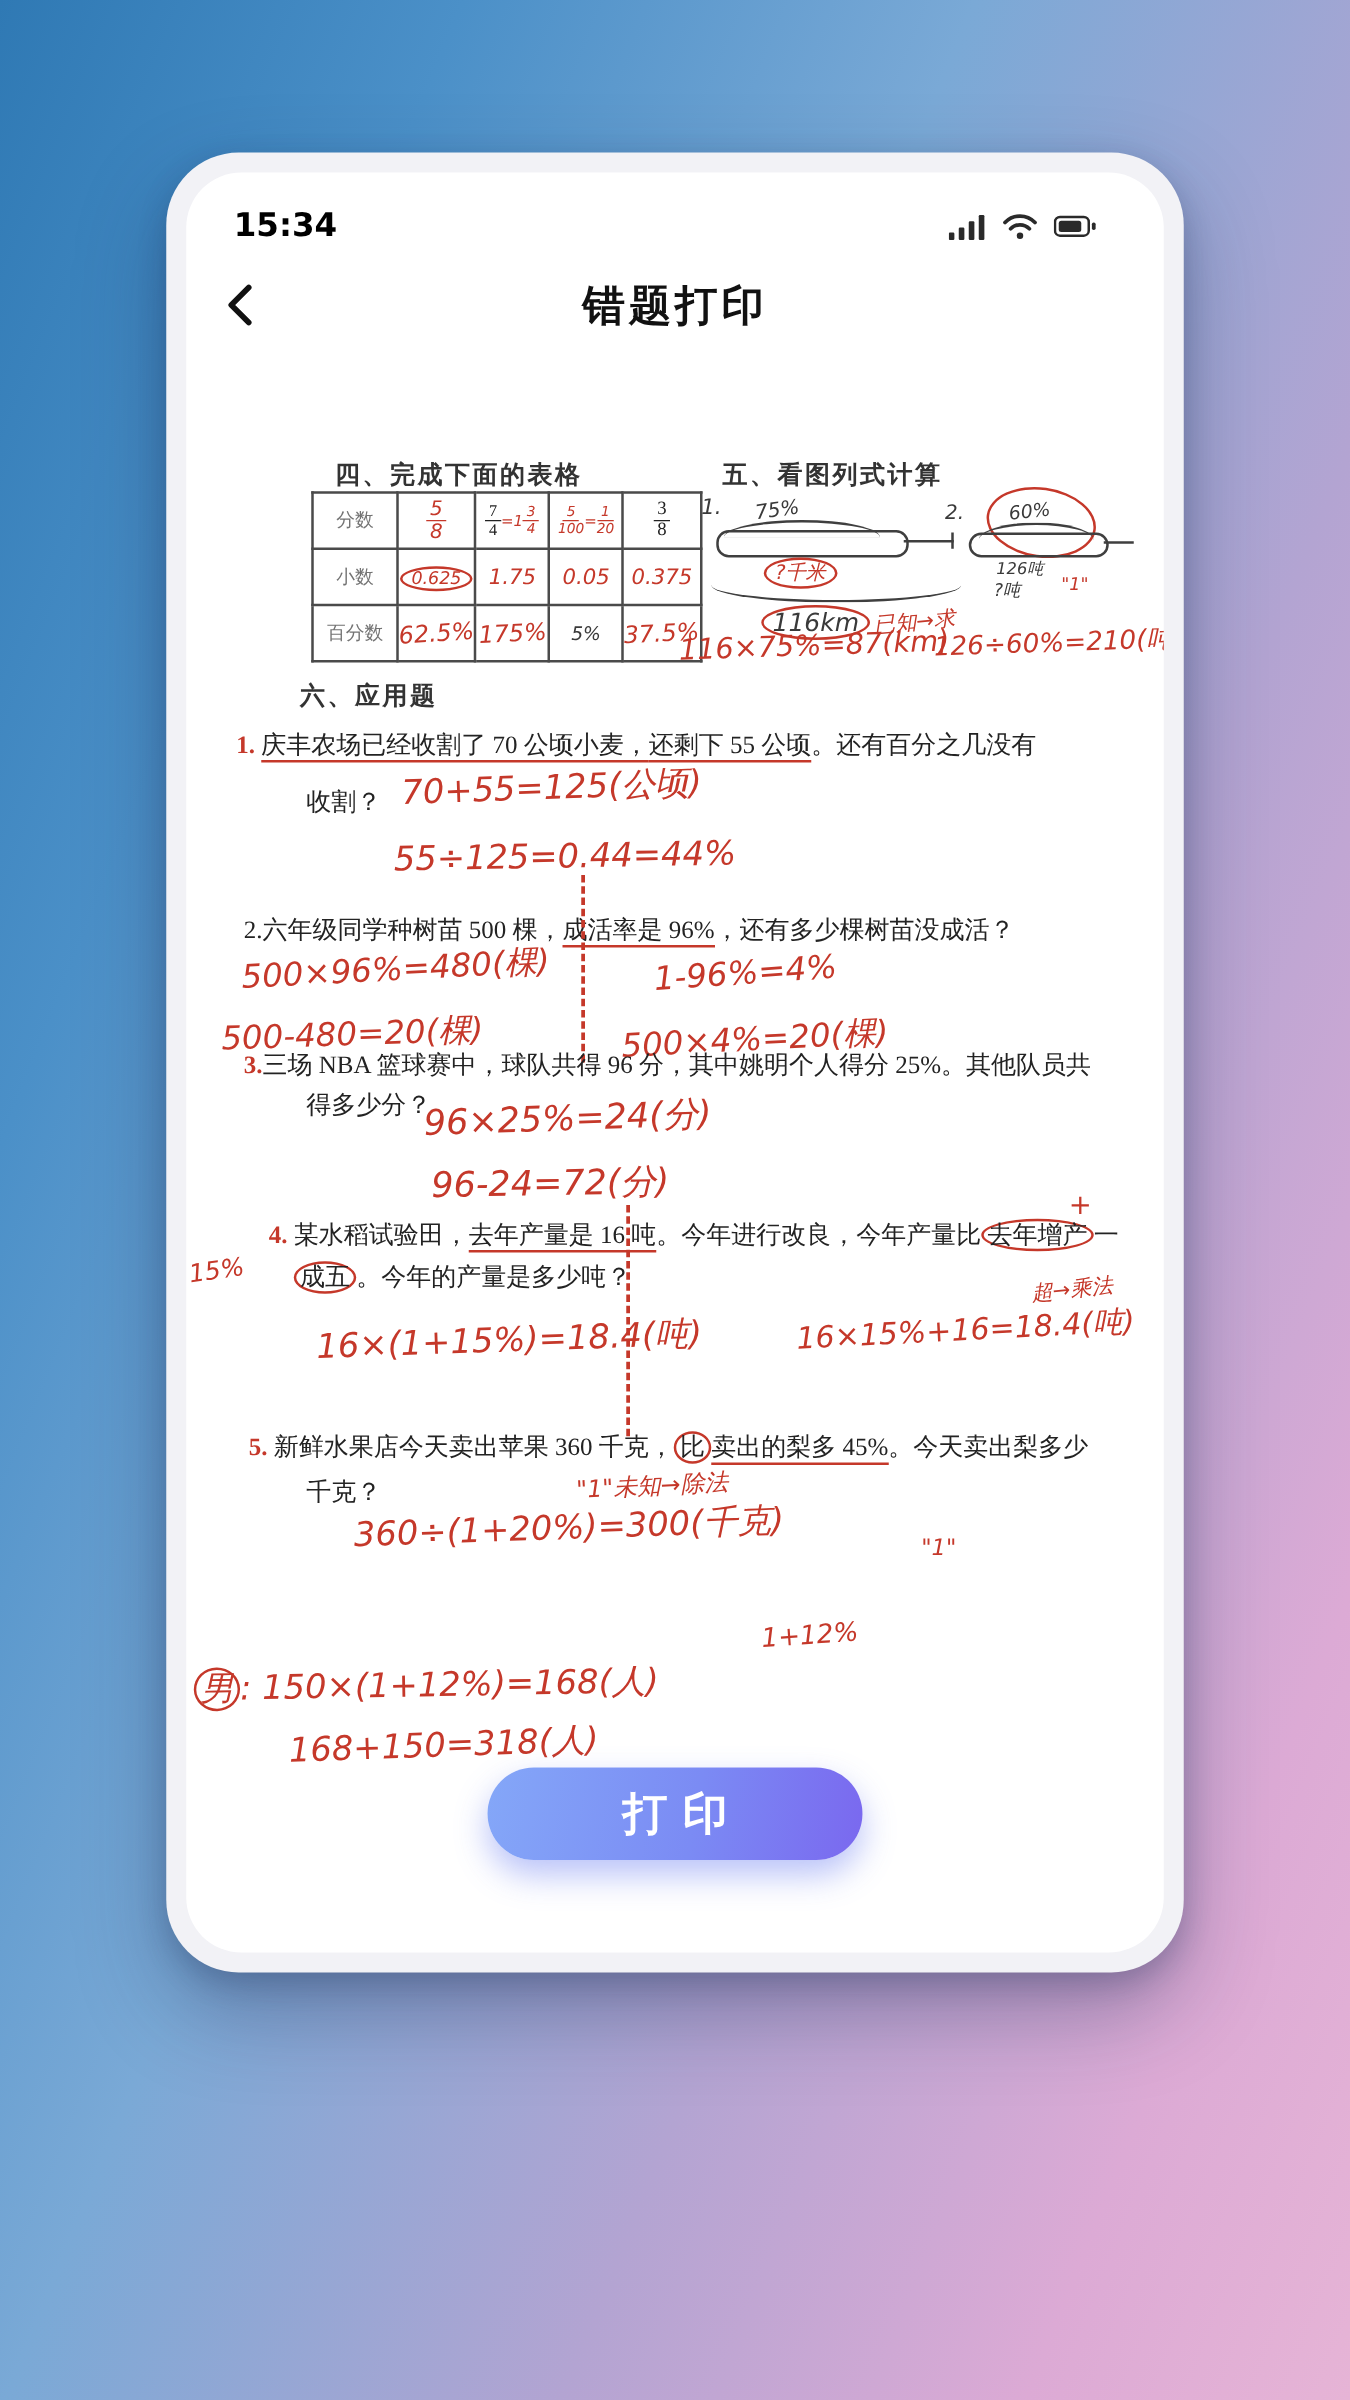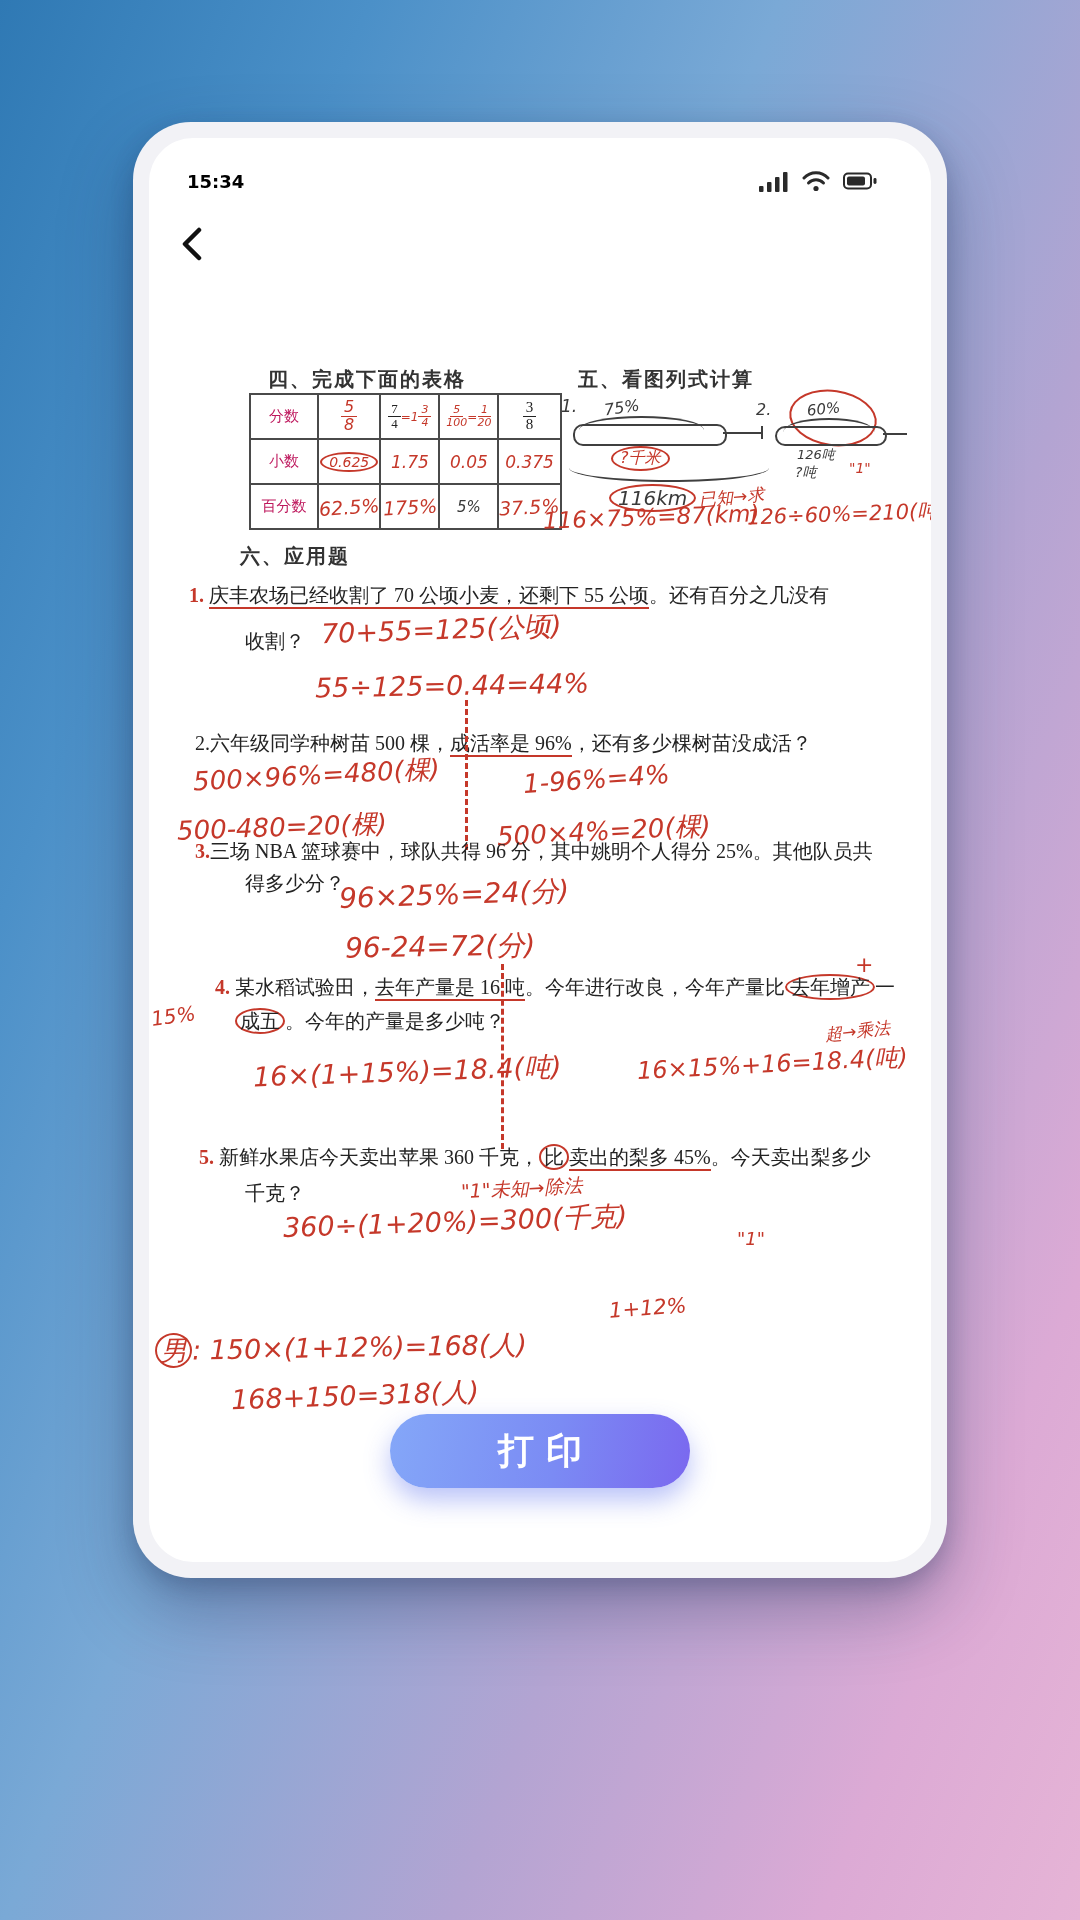--- a/index.html
+++ b/index.html
@@ -15,21 +15,21 @@
   .phone{
     position:absolute;left:133px;top:122px;width:814px;height:1456px;
     background:#f2f2f6;border-radius:58px;
     box-shadow:0 30px 70px rgba(25,40,80,.35),0 8px 22px rgba(25,40,80,.22);
   }
   .screen{
     position:absolute;inset:16px;background:#ffffff;border-radius:44px;overflow:hidden;
   }
   
   .statusbar{position:absolute;top:22px;left:0;right:0;height:42px;display:flex;align-items:center;justify-content:space-between;padding:0 54px 0 38px;box-sizing:border-box;}
-  .time{font-size:18px;font-weight:600;color:#000;}
+  .time{font-size:26px;font-weight:600;color:#000;}
   .sicons{display:flex;align-items:center;gap:13px;}
   
   .nav{position:absolute;top:78px;left:0;right:0;height:56px;}
   .back{position:absolute;left:30px;top:10px;width:26px;height:36px;cursor:pointer;}
   .ttl{position:absolute;left:0;right:0;top:6px;text-align:center;font-size:34px;font-weight:bold;color:#111;letter-spacing:3px;}
   
   .sheet{position:absolute;inset:0;background:transparent;}
   .abs{position:absolute;}
   .prn{font-family:"Liberation Serif","DejaVu Serif",serif;color:#232323;font-size:20px;white-space:nowrap;}
   .hd{font-family:"Liberation Serif","DejaVu Serif",serif;font-weight:bold;color:#333;font-size:20px;letter-spacing:2px;white-space:nowrap;}
@@ -42,21 +42,21 @@
   .ellipse{border:2px solid var(--red);border-radius:50%;padding:0 7px;}
   .arc-up{height:12px;border-top:2px solid #3f3f3f;border-radius:50% 50% 0 0/100% 100% 0 0;}
   .arc-dn{height:12px;border-bottom:2px solid #3f3f3f;border-radius:0 0 50% 50%/0 0 100% 100%;}
   .pill{border:2px solid #3f3f3f;border-radius:10px;}
   .hline{border-top:2.5px solid #3f3f3f;}
   .vtick{border-left:2.5px solid #3f3f3f;}
   .dash{border-left:3px dashed var(--red);}
   
   .wtable{border-collapse:collapse;table-layout:fixed;}
   .wtable th,.wtable td{border:2px solid #4a4a4a;text-align:center;vertical-align:middle;height:43px;padding:0;overflow:hidden;}
-  .wtable th{font-family:"Liberation Serif","DejaVu Serif",serif;font-weight:normal;font-size:15px;color:#be185d;width:66px;}
+  .wtable th{font-family:"Liberation Serif","DejaVu Serif",serif;font-weight:normal;font-size:15px;color:#737373;width:66px;}
   .wtable td{width:57px;}
   .fr{display:inline-flex;flex-direction:column;align-items:center;line-height:1.05;vertical-align:middle;font-size:13px;font-style:italic;}
   .fr .n{border-bottom:1.5px solid currentColor;padding:0 3px;}
   .fr.red{color:var(--red);}
   .fr.blk{color:#222;font-style:normal;font-family:"Liberation Serif","DejaVu Serif",serif;}
   
   .print{
     position:absolute;left:241px;top:1276px;width:300px;height:74px;border:none;cursor:pointer;
     border-radius:38px;background:linear-gradient(100deg,#84a7f8 0%,#7b8bf4 55%,#7a68ef 100%);
     box-shadow:0 12px 26px rgba(100,120,240,.45);
@@ -90,20 +90,21 @@
             <rect x="4" y="4.5" width="18" height="9" rx="2" fill="#2a2a2a"></rect>
             <rect x="30.5" y="6" width="3" height="6" rx="1.4" fill="#2a2a2a"></rect>
           </svg>
         </span>
       </div>
 
       <div class="nav">
         <svg class="back" viewBox="0 0 26 36">
           <polyline points="20,4 6,18 20,32" fill="none" stroke="#111" stroke-width="4.5" stroke-linecap="round" stroke-linejoin="round"></polyline>
         </svg>
+        <div class="ttl">错题打印</div>
       </div>
 
       <div class="sheet">
 
         <div class="abs hd" style="left:119px;top:228px;">四、完成下面的表格</div>
 
         <table class="wtable abs" style="left:100px;top:255px;">
           <tbody>
               <tr>
             <th>分数</th>

